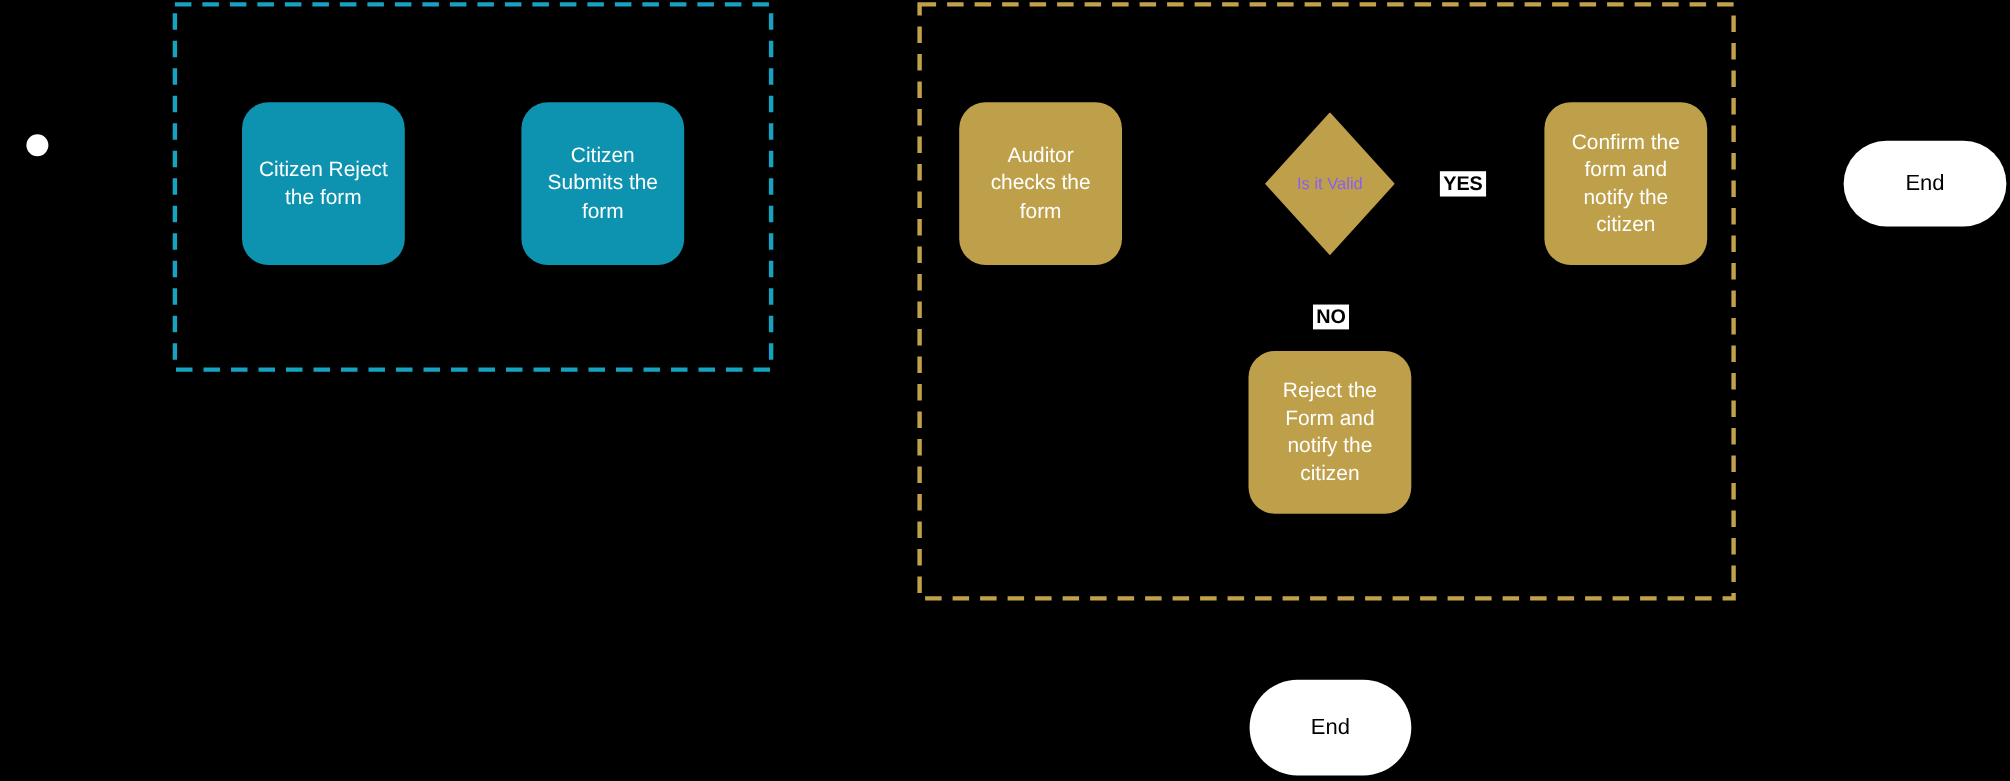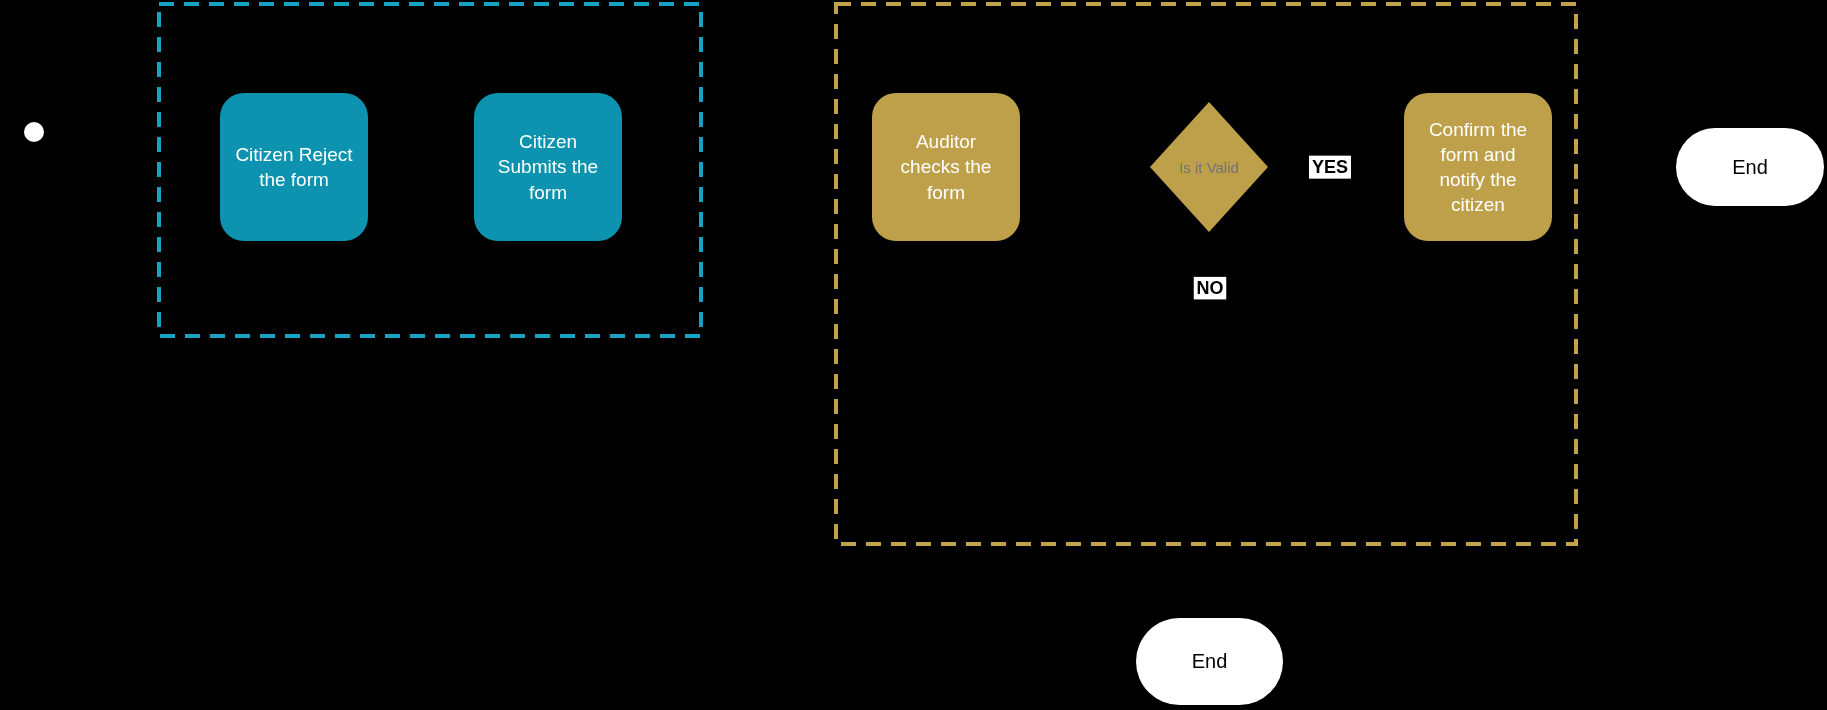--- a/index.html
+++ b/index.html
@@ -51,21 +51,21 @@
     text-align: center;
   }
   .diamond-shape {
     position: absolute;
     inset: 0;
     background: #bfa04a;
     clip-path: polygon(50% 0, 100% 50%, 50% 100%, 0 50%);
   }
   .diamond-text {
     position: relative;
-    color: #737373;
+    color: #8b5cf6;
     font-size: 15px;
     z-index: 1;
   }
   .edge-chip {
     position: absolute;
     transform: translate(-50%, -50%);
     background: #ffffff;
     color: #000000;
     font-size: 18px;
     font-weight: 700;
@@ -121,20 +121,23 @@
   </div>
 
   <div class="edge-chip" style="left: 1330px; top: 167px;">YES</div>
 
   <div class="task gold" style="left: 1404px; top: 93px;">
     <span>Confirm the form and notify the citizen</span>
   </div>
 
   <div class="edge-chip outlined" style="left: 1210px; top: 288px;">NO</div>
 
+  <div class="task gold" style="left: 1135px; top: 319px;">
+    <span>Reject the Form and notify the citizen</span>
+  </div>
 
   <div class="end-pill" style="left: 1676px; top: 128px; width: 148px; height: 78px;">
     <span>End</span>
   </div>
 
   <div class="end-pill" style="left: 1136px; top: 618px; width: 147px; height: 87px;">
     <span>End</span>
   </div>
 
 </div>

